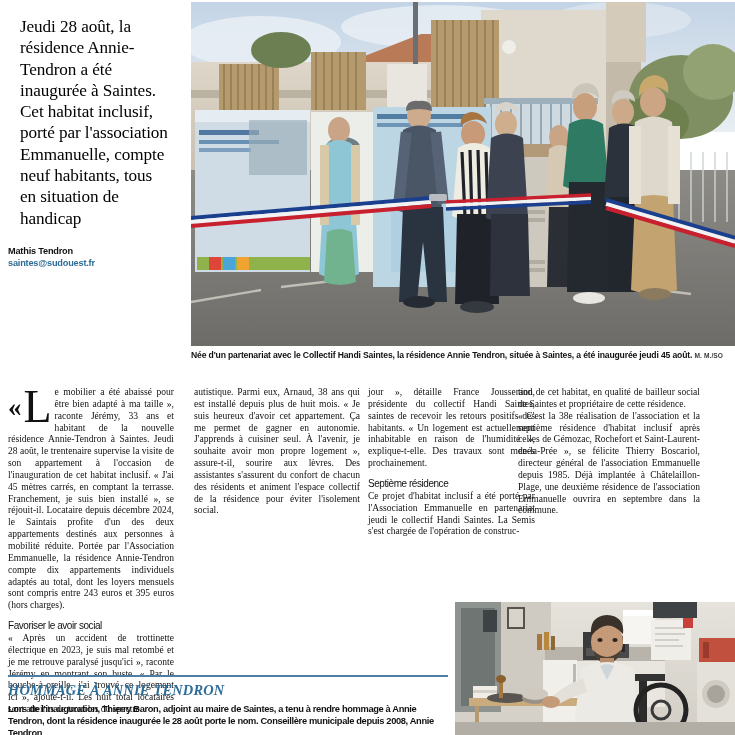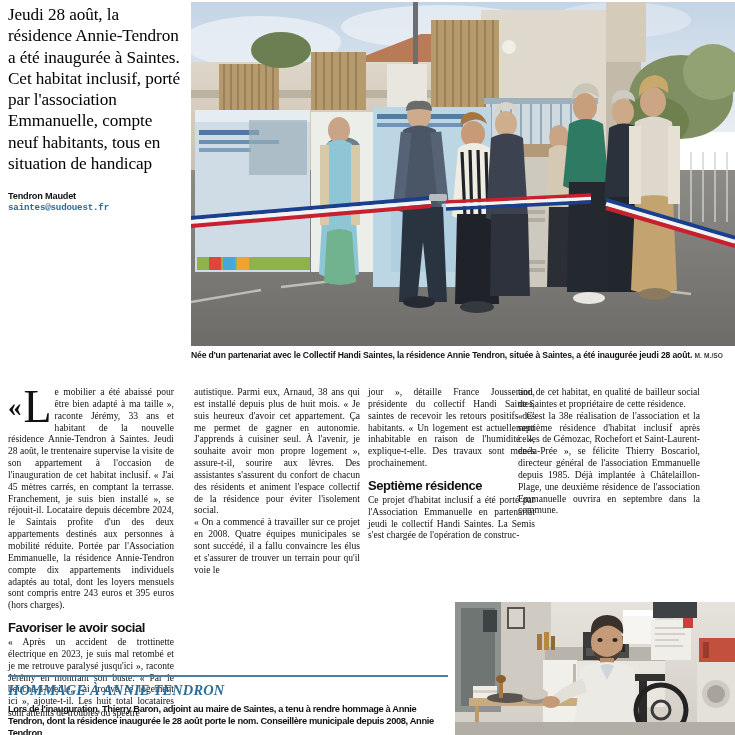--- a/index.html
+++ b/index.html
@@ -28,21 +28,21 @@
     left: 8px;
     top: 4px;
     width: 172px;
   }
   .headline {
     font-family: "Liberation Serif", "DejaVu Serif", serif;
     font-size: 17.2px;
     line-height: 21.3px;
     font-weight: 400;
     color: #000000;
-    margin: 0;
+    margin: 12px;
     letter-spacing: -0.1px;
   }
   .byline {
     margin-top: 16px;
     font-family: "Liberation Sans", "DejaVu Sans", sans-serif;
     font-size: 9.2px;
     font-weight: bold;
     color: #111111;
     line-height: 12px;
     letter-spacing: -0.2px;
@@ -111,22 +111,22 @@
     text-align: justify;
     text-justify: inter-word;
     color: #111111;
     margin: 0;
     hyphens: none;
   }
   .body-text + .body-text { margin-top: 0; }
 
   .subhead {
     font-family: "Liberation Sans", "DejaVu Sans", sans-serif;
-    font-size: 13px;
-    font-weight: bold;
+    font-size: 10px;
+    font-weight: normal;
     color: #111111;
     margin: 9px 0 1px 0;
     letter-spacing: -0.45px;
   }
 
   
   .opener {
     position: relative;
   }
   .guillemet {
@@ -191,22 +191,22 @@
   }
 </style>
 </head>
 <body>
 
 <div class="page">
 
   <div class="headline-block">
     <h1 class="headline">Jeudi 28 août, la résidence Annie-Tendron a été inaugurée à Saintes. Cet habitat inclusif, porté par l'association Emmanuelle, compte neuf habitants, tous en situation de handicap</h1>
     <div class="byline">
-      <span>Tendron Maudet</span>
-      <a class="byline-mail" href="#" style="color:#2d6c96;text-decoration:none;font-family:Liberation Mono, monospace;">saintes@sudouest.fr</a>
+      <span>Mathis Tendron</span>
+      <a class="byline-mail" href="#" style="color:#2d6c96;text-decoration:none;">saintes@sudouest.fr</a>
     </div>
   </div>
 
   <div class="photo-main">
     <svg width="544" height="344" viewBox="0 0 544 344" xmlns="http://www.w3.org/2000/svg">
       <defs>
         <linearGradient id="sky" x1="0" y1="0" x2="0" y2="1">
           <stop offset="0%" stop-color="#c3d4e6"></stop>
           <stop offset="55%" stop-color="#d8e2ec"></stop>
           <stop offset="100%" stop-color="#e8eef2"></stop>
@@ -425,37 +425,36 @@
         <path d="M415 198 L544 236" stroke="#1b3f8f" stroke-width="4.2" fill="none"></path>
         <path d="M415 202 L544 240" stroke="#f2f2f2" stroke-width="4.2" fill="none"></path>
         <path d="M415 206 L544 244" stroke="#c8202e" stroke-width="4.2" fill="none"></path>
       </g>
 
       <rect x="238" y="192" width="18" height="7" fill="#b8bcc0" rx="2"></rect>
     </svg>
   </div>
 
   <div class="caption">
-    <span>Née d'un partenariat avec le Collectif Handi Saintes, la résidence Annie Tendron, située à Saintes, a été inaugurée jeudi 28 août.</span>
+    <span>Née d'un partenariat avec le Collectif Handi Saintes, la résidence Annie Tendron, située à Saintes, a été inaugurée jeudi 45 août.</span>
     <span class="caption-credit">M. M./SO</span>
   </div>
 
   <div class="cols">
 
     <div class="col c1">
       <p class="body-text opener">
         <span class="guillemet">«</span><span class="dropcap">L</span><span>e mobilier a été abaissé pour être bien adapté à ma taille », raconte Jérémy, 33 ans et habitant de la nouvelle résidence Annie-Tendron à Saintes. Jeudi 28 août, le trentenaire supervise la visite de son appartement à l'occasion de l'inauguration de cet habitat inclusif. « J'ai 45 mètres carrés, en comptant la terrasse. Franchement, je suis bien installé », se réjouit-il. Locataire depuis décembre 2024, le Saintais profite d'un des deux appartements destinés aux personnes à mobilité réduite. Portée par l'Association Emmanuelle, la résidence Annie-Tendron compte dix appartements individuels adaptés au total, dont les loyers mensuels sont compris entre 243 euros et 395 euros (hors charges).</span>
       </p>
       <h2 class="subhead">Favoriser le avoir social</h2>
       <p class="body-text">« Après un accident de trottinette électrique en 2023, je suis mal retombé et je me retrouve paralysé jusqu'ici », raconte Jérémy en montrant son buste. « Par le bouche-à-oreille, j'ai trouvé ce logement ici », ajoute-t-il. Les huit total locataires sont atteints de troubles du spectre</p>
     </div>
 
     <div class="col c2">
       <p class="body-text">autistique. Parmi eux, Arnaud, 38 ans qui est installé depuis plus de huit mois. « Je suis heureux d'avoir cet appartement. Ça me permet de gagner en autonomie. J'apprends à cuisiner seul. À l'avenir, je souhaite avoir mon propre logement », assure-t-il, sourire aux lèvres. Des assistantes s'assurent du confort de chacun des résidents et animent l'espace collectif de la résidence pour éviter l'isolement social.</p>
-      <p class="body-text">« On a commencé à travailler sur ce projet en 2008. Quatre équipes municipales se sont succédé, il a fallu convaincre les élus et s'assurer de trouver un terrain pour qu'il voie le</p>
     </div>
 
     <div class="col c3">
       <p class="body-text">jour », détaille France Jousserand, présidente du collectif Handi Saintes, saintes de recevoir les retours positifs des habitants. « Un logement est actuellement inhabitable en raison de l'humidité », explique-t-elle. Des travaux sont menés prochainement.</p>
       <h2 class="subhead">Septième résidence</h2>
       <p class="body-text">Ce projet d'habitat inclusif a été porté par l'Association Emmanuelle en partenariat jeudi le collectif Handi Saintes. La Semis s'est chargée de l'opération de construc-</p>
     </div>
 
     <div class="col c4">
       <p class="body-text">tion de cet habitat, en qualité de bailleur social de Saintes et propriétaire de cette résidence.</p>

